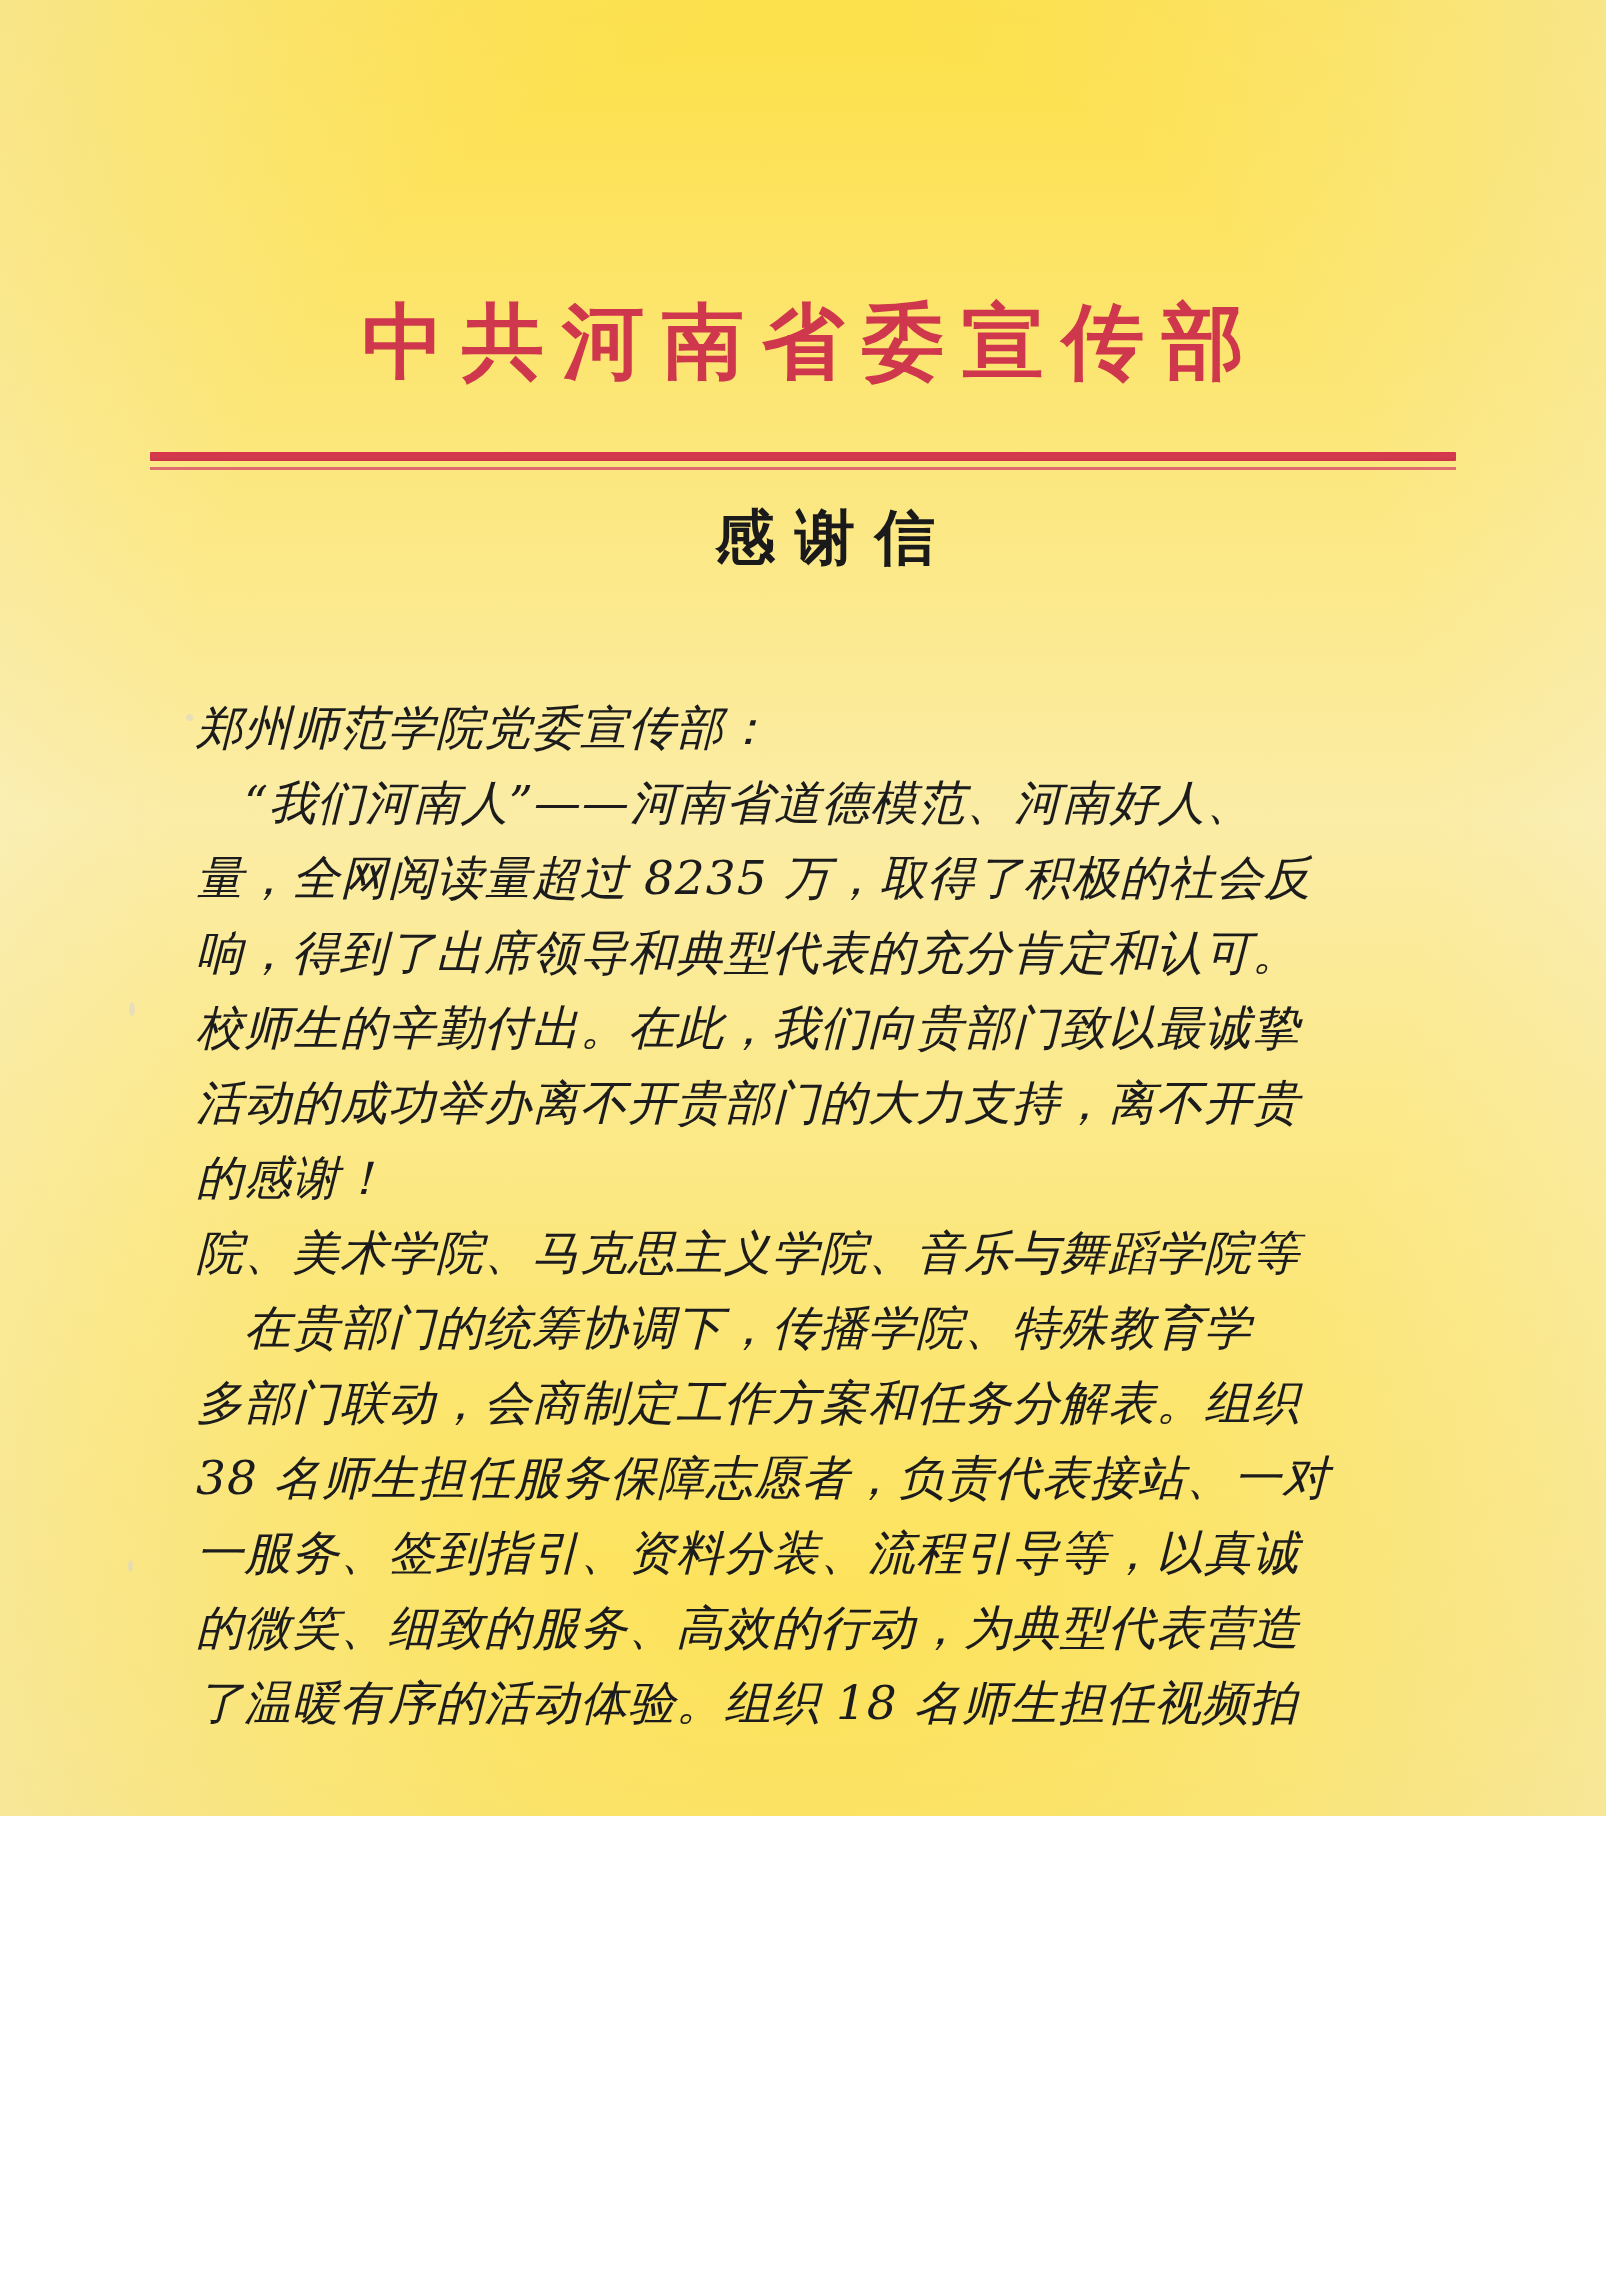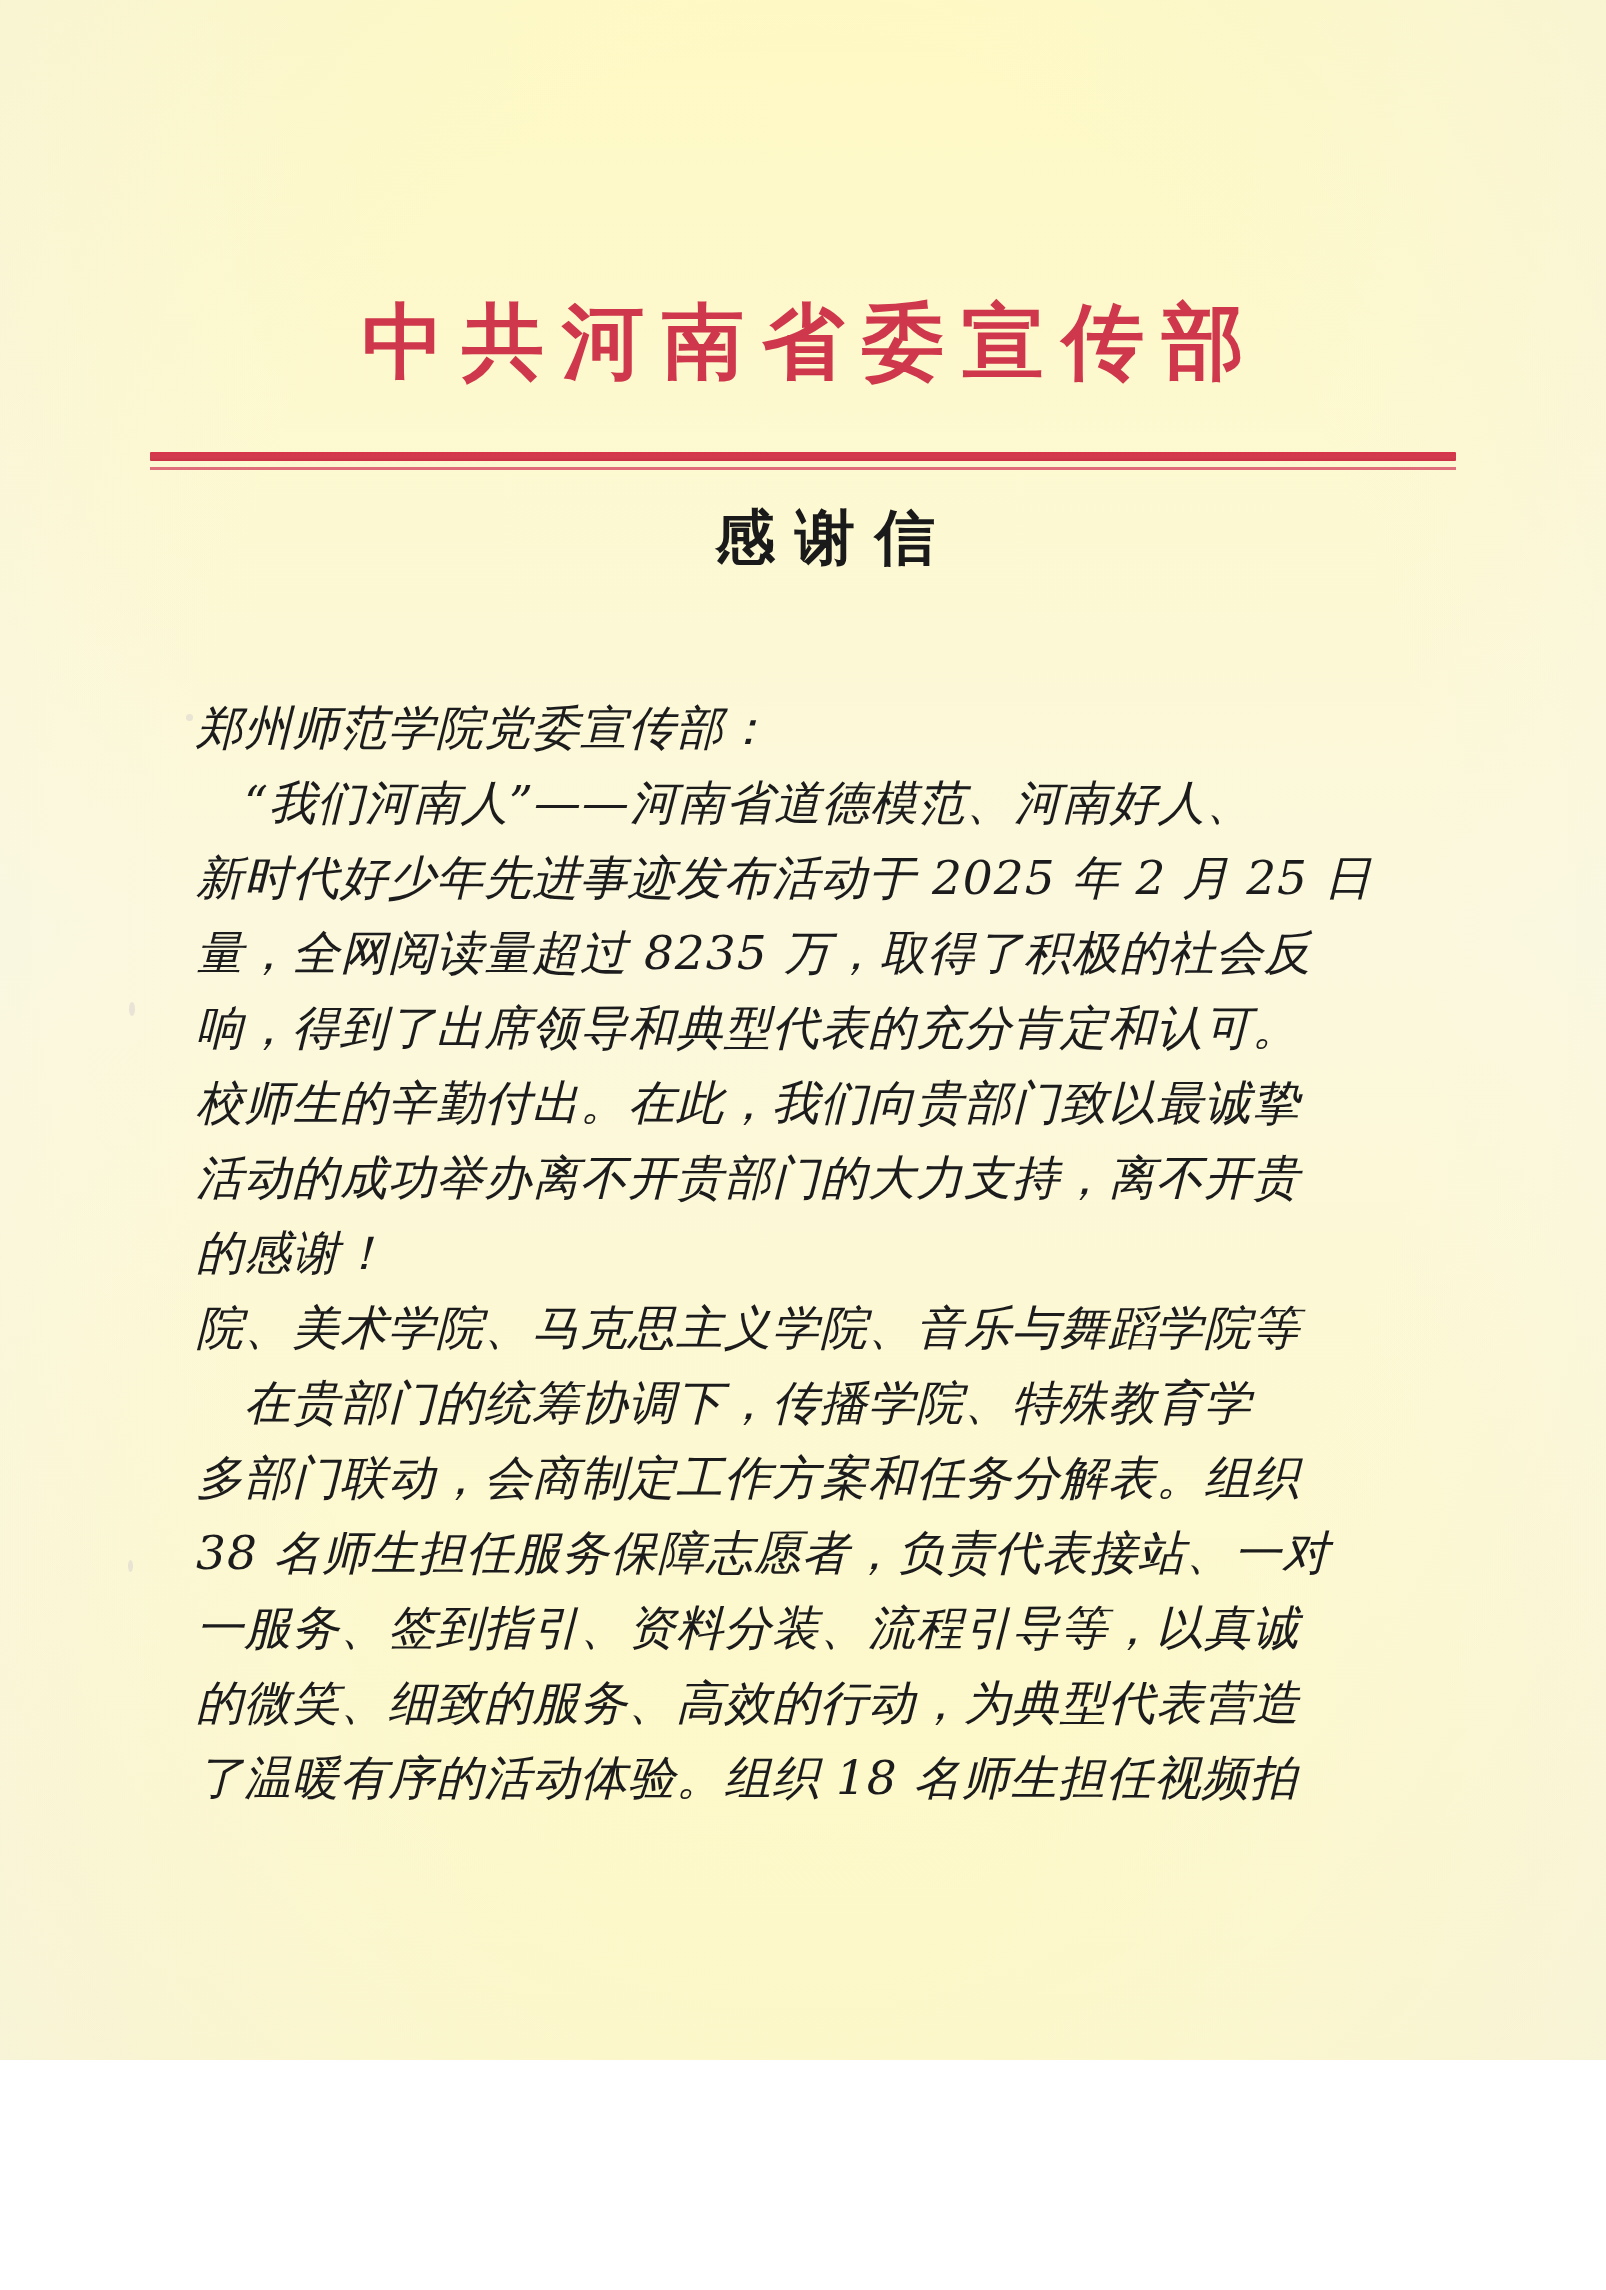--- a/index.html
+++ b/index.html
@@ -7,23 +7,23 @@
     padding: 0;
     background: #ffffff;
   }
   body {
     font-family: "DejaVu Sans", "Liberation Sans", sans-serif;
   }
 
   .page {
     position: relative;
     width: 1606px;
-    height: 2060px;
+    height: 1816px;
     margin: 0 auto;
-    background: #fef9c3;
+    background: #fde047;
     overflow: hidden;
     box-sizing: border-box;
   }
 
   
   .scan-tint {
     position: absolute;
     inset: 0;
     background:
       linear-gradient(180deg, rgba(250,248,246,0.0) 0%, rgba(249,247,244,0.55) 45%, rgba(247,245,242,0.0) 100%),
@@ -155,21 +155,20 @@
     <div class="bar-thick"></div>
     <div class="gap"></div>
     <div class="bar-thin"></div>
   </div>
 
   <div class="doc-title">感谢信</div>
 
   <div class="body-block">
     <div class="body-line">郑州师范学院党委宣传部：</div>
     <div class="body-line">　“我们河南人”——河南省道德模范、河南好人、</div>
-    <div class="body-line">新时代好少年先进事迹发布活动于 2025 年 2 月 25 日</div>
     <div class="body-line">量，全网阅读量超过 8235 万，取得了积极的社会反</div>
     <div class="body-line">响，得到了出席领导和典型代表的充分肯定和认可。</div>
     <div class="body-line">校师生的辛勤付出。在此，我们向贵部门致以最诚挚</div>
     <div class="body-line">活动的成功举办离不开贵部门的大力支持，离不开贵</div>
     <div class="body-line">的感谢！</div>
     <div class="body-line">院、美术学院、马克思主义学院、音乐与舞蹈学院等</div>
     <div class="body-line">　在贵部门的统筹协调下，传播学院、特殊教育学</div>
     <div class="body-line">多部门联动，会商制定工作方案和任务分解表。组织</div>
     <div class="body-line">38 名师生担任服务保障志愿者，负责代表接站、一对</div>
     <div class="body-line">一服务、签到指引、资料分装、流程引导等，以真诚</div>

